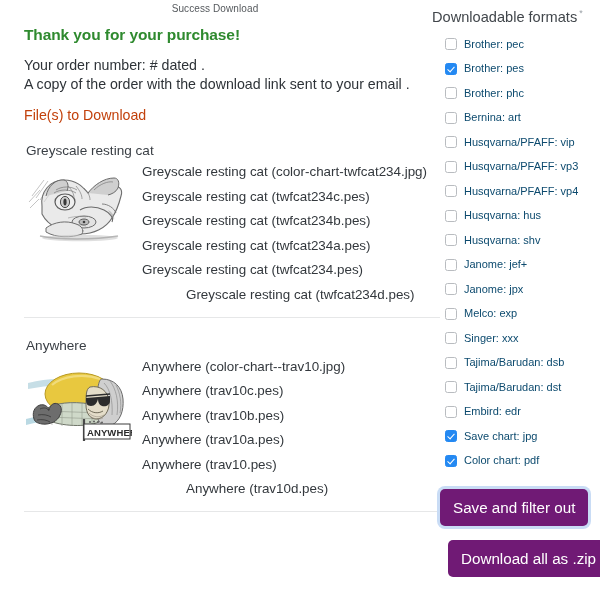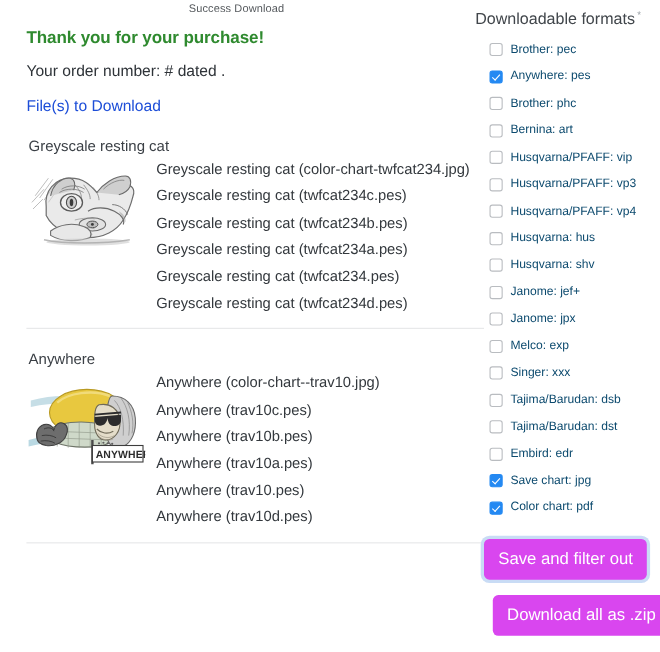--- a/index.html
+++ b/index.html
@@ -51,21 +51,21 @@
     letter-spacing: -0.1px;
   }
   .order-line {
     font-size: 14.2px;
     color: #2e3338;
     line-height: 1.32;
     margin: 0;
   }
   .files-heading {
     font-size: 14.2px;
-    color: #1d4ed8;
+    color: #c2410c;
     margin: 14px 0 0 0;
   }
 
   
   .product-group {
     margin-top: 20px;
   }
   .product-title {
     font-size: 13.6px;
     color: #3a3f45;
@@ -90,21 +90,21 @@
     padding-top: 1px;
   }
   .file-item {
     font-size: 13.4px;
     color: #33383d;
     line-height: 1;
     padding: 0 0 11px 0;
     cursor: pointer;
     white-space: nowrap;
   }
-  .file-item:last-child { padding-bottom: 0; }
+  .file-item:last-child { padding-bottom: 0; margin-left: 44px; }
 
   .divider {
     border: 0;
     border-top: 1px solid #e6e7e8;
     margin: 16px 0 0 0;
     width: 416px;
   }
 
   
   .formats-heading {
@@ -158,21 +158,21 @@
     white-space: nowrap;
     line-height: 1;
   }
 
   
   .btn-area { margin-top: 16px; }
   .btn {
     display: inline-block;
     border: 0;
     border-radius: 5px;
-    background: #d946ef;
+    background: #701a75;
     color: #ffffff;
     font-family: "Liberation Sans", sans-serif;
     font-size: 15.2px;
     line-height: 1;
     padding: 11px 13px;
     cursor: pointer;
     white-space: nowrap;
   }
   .btn-save {
     margin-left: 8px;
@@ -186,20 +186,21 @@
 </head>
 <body>
 
 <div class="page-title">Success Download</div>
 
 <div class="left-col">
 
   <p class="thank-you">Thank you for your purchase!</p>
 
   <p class="order-line">Your order number: # dated .</p>
+  <p class="order-line">A copy of the order with the download link sent to your email .</p>
 
   <p class="files-heading">File(s) to Download</p>
 
   <div class="product-group">
     <div class="product-title">Greyscale resting cat</div>
     <div class="product-body">
       <div class="thumb-wrap">
         <svg class="thumb" viewBox="0 0 108 86">
           <rect x="0" y="0" width="108" height="86" fill="#ffffff"></rect>
           <g fill="none" stroke="#8d8d8d" stroke-width="0.7" opacity="0.75">
@@ -332,21 +333,21 @@
     <span>Downloadable formats</span><span class="req-mark">*</span>
   </div>
 
   <div>
     <div class="cb-row">
       <span class="cb-box"></span>
       <span class="cb-label">Brother: pec</span>
     </div>
     <div class="cb-row checked">
       <span class="cb-box"></span>
-      <span class="cb-label">Anywhere: pes</span>
+      <span class="cb-label">Brother: pes</span>
     </div>
     <div class="cb-row">
       <span class="cb-box"></span>
       <span class="cb-label">Brother: phc</span>
     </div>
     <div class="cb-row">
       <span class="cb-box"></span>
       <span class="cb-label">Bernina: art</span>
     </div>
     <div class="cb-row">

